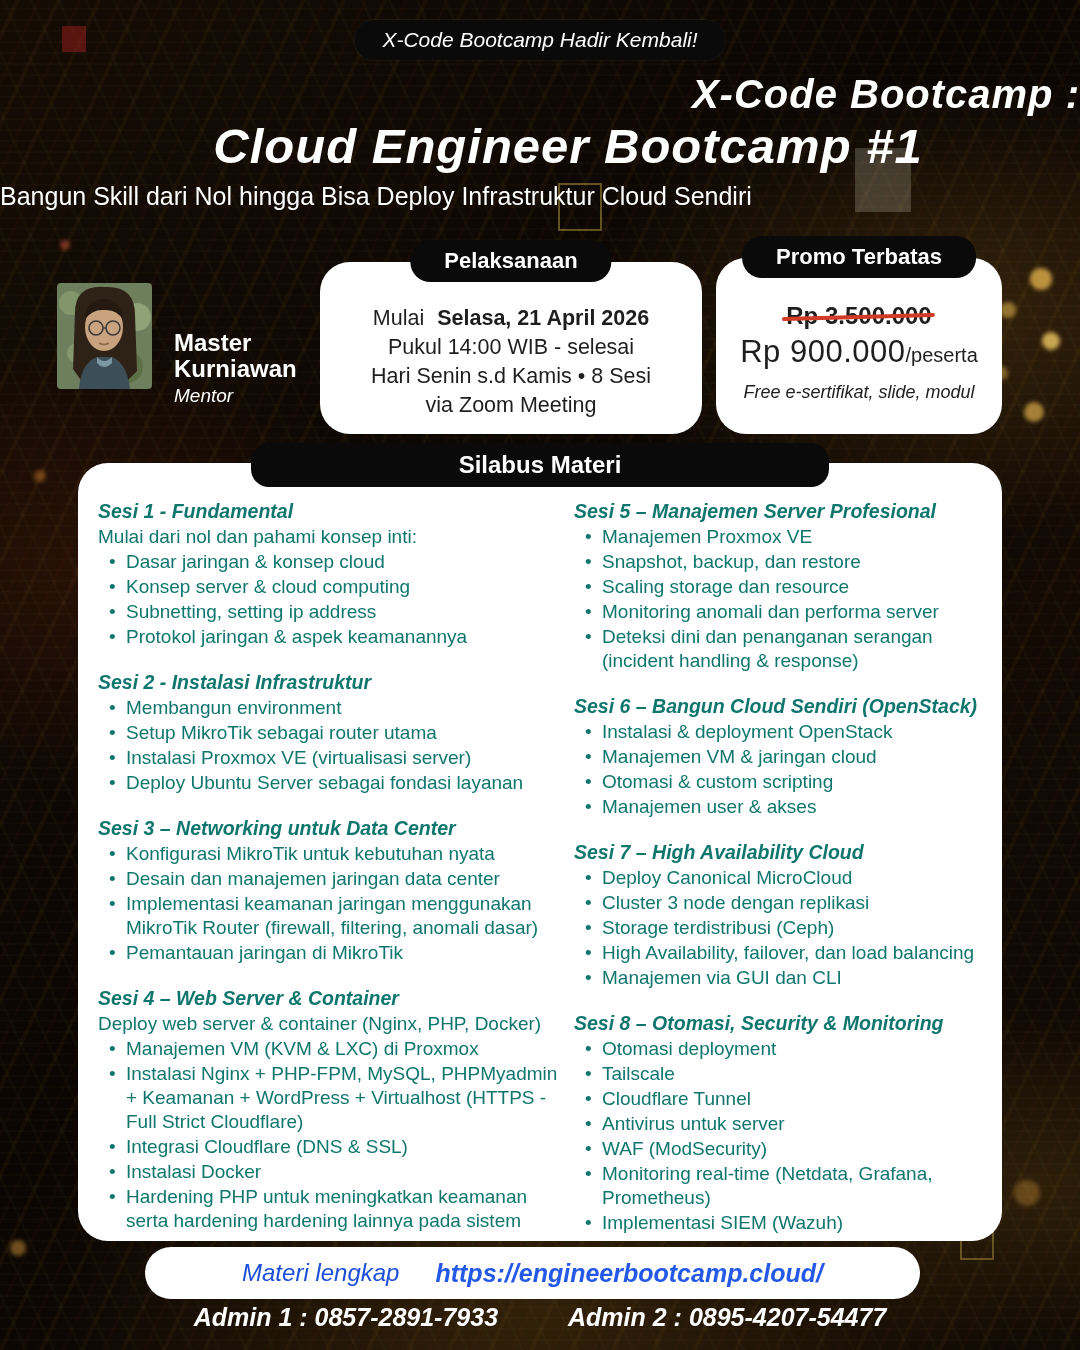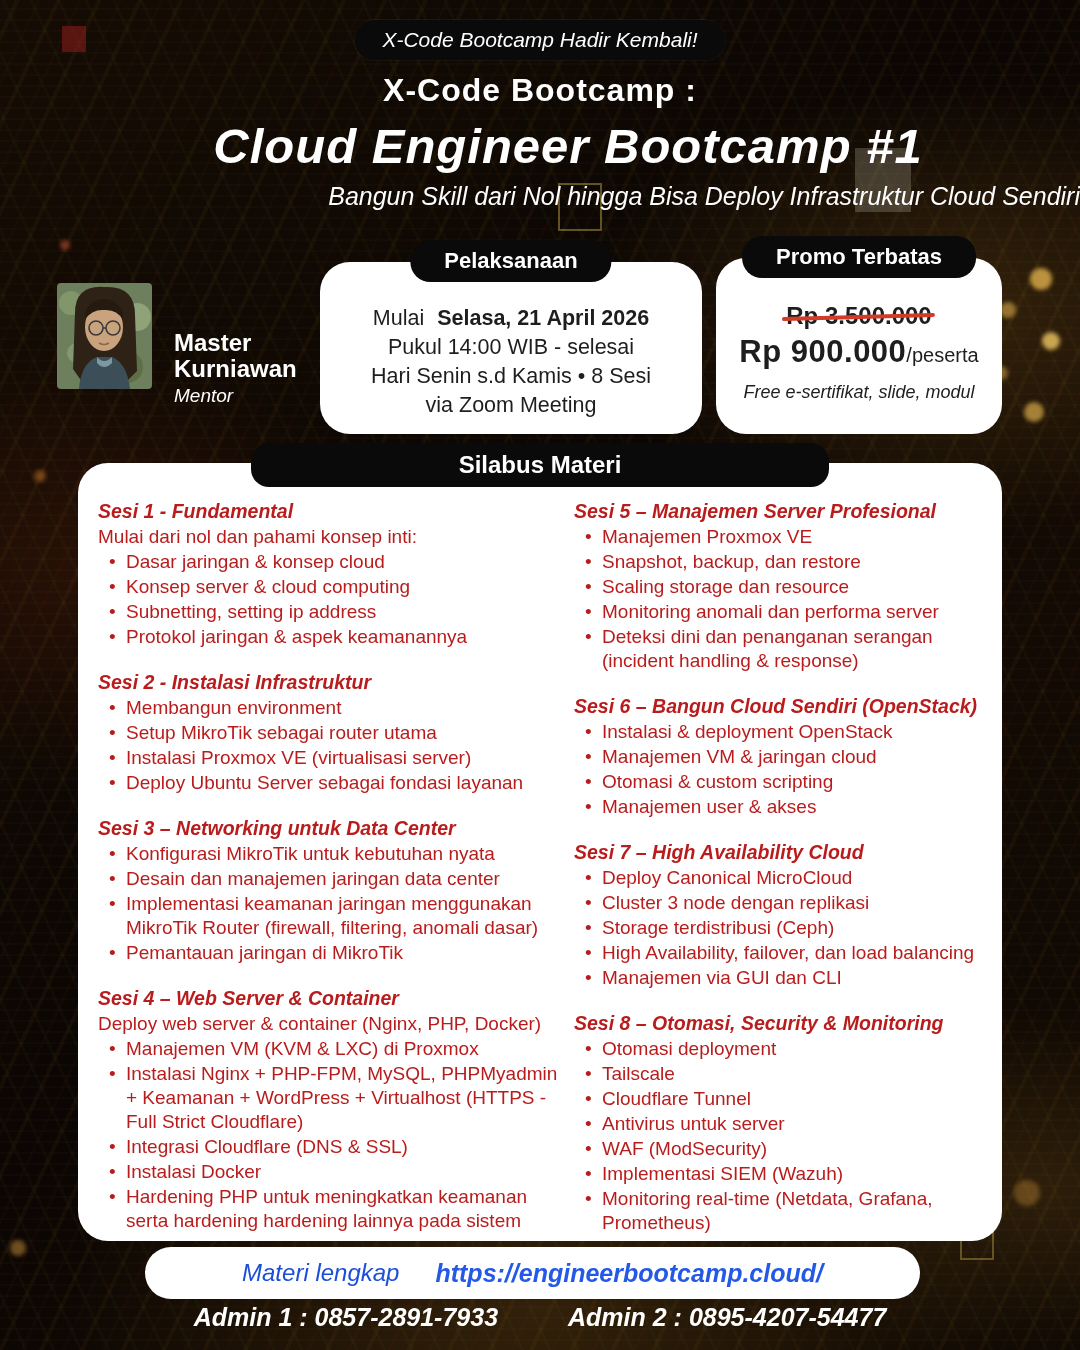--- a/index.html
+++ b/index.html
@@ -42,26 +42,26 @@
   .sq7 { left:872px; top:594px; width:14px; height:14px; background:rgba(190,60,45,.3); }
 
   .content { position:absolute; inset:0; z-index:2; }
 
   .banner-pill {
     position:absolute; top:20px; left:50%; transform:translateX(-50%);
     background:#0a0a0a; border-radius:22px; padding:8px 28px;
     font-size:21px; font-style:italic; font-weight:400; color:#fff; white-space:nowrap;
     box-shadow:0 0 0 1px rgba(255,255,255,.04);
   }
-  .title-line1 { position:absolute; top:72px; left:0; width:100%; text-align:center;
-    font-size:32px; font-weight:600; letter-spacing:1px; }
+  .title-line1 { position:absolute; top:72px; left:0; width:100%; text-align:right;
+    font-size:40px; font-style:italic; font-weight:600; letter-spacing:1px; }
   .title-line2 { position:absolute; top:118px; left:0; width:100%; text-align:center;
     font-size:49px; font-style:italic; font-weight:800; letter-spacing:1px;margin-left:28px; }
-  .subtitle { position:absolute; top:182px; left:0; width:100%; text-align:right;
-    font-size:25px; font-style:italic; font-weight:400; }
+  .subtitle { position:absolute; top:182px; left:0; width:100%; text-align:left;
+    font-size:25px; font-weight:400; }
 
   .mentor-photo { position:absolute; left:57px; top:283px; width:95px; height:106px;
     border-radius:4px; overflow:hidden; }
   .mentor-text { position:absolute; left:162px; top:330px; line-height:1.1;margin-left:12px; }
   .mentor-name { font-size:24px; font-weight:700; }
   .mentor-role { font-size:19px; font-style:italic; font-weight:400; margin-top:3px; }
 
   .card { position:absolute; background:#fff; color:#1e1e1e; border-radius:30px; }
   .pill-header {
     position:absolute; top:-22px; left:50%; transform:translateX(-50%);
@@ -72,35 +72,35 @@
   .schedule-body { padding:42px 10px 0; text-align:center; font-size:21.5px; line-height:29px; }
   .sched-prefix { margin-right:13px; }
   .sched-bold { font-weight:700; }
 
   .promo-card { left:716px; top:258px; width:286px; height:176px; }
   .promo-body { padding:44px 8px 0; text-align:center; }
   .old-price { position:relative; display:inline-block; font-size:24px; font-weight:700; }
   .old-price::after { content:""; position:absolute; left:-4px; right:-4px; top:46%; height:4px;
     background:#d23b27; border-radius:2px; transform:rotate(-1.6deg); }
   .new-price-line { margin-top:4px; }
-  .new-price { font-size:31px; font-weight:700; letter-spacing:.5px; }
+  .new-price { font-size:31px; font-weight:400; letter-spacing:.5px; }
   .per-seat { font-size:20px; font-weight:500; }
   .promo-note { margin-top:12px; font-size:18px; font-style:italic; font-weight:500; }
 
   .syllabus-pill {
     position:absolute; top:443px; left:50%; transform:translateX(-50%);
     width:578px; background:#0a0a0a; color:#fff; border-radius:18px;
     text-align:center; padding:8px 0; font-size:24px; font-weight:700; z-index:4;
   }
   .syllabus-card { left:78px; top:463px; width:924px; height:778px; z-index:3; overflow:hidden;
     display:flex; gap:14px; padding:36px 16px 0 20px; }
   .syl-col { flex:0 0 auto; }
   .syl-col-left { width:462px; }
   .syl-col-right { width:412px; }
-  .session { margin-bottom:21px; font-size:19px; line-height:24px; color:#b91c1c; }
+  .session { margin-bottom:21px; font-size:19px; line-height:24px; color:#0f766e; }
   .session-title { font-weight:700; font-style:italic; font-size:19.5px; margin-bottom:2px; }
   .session-intro { margin-bottom:1px; }
   .session ul { margin:1px 0 0; padding-left:28px; list-style:none; }
   .session li { position:relative; margin:1px 0; }
   .session li::before { content:"•"; position:absolute; left:-17px; top:0; }
 
   .materi-pill { position:absolute; left:145px; top:1247px; width:775px; height:52px;
     background:#fff; border-radius:26px; display:flex; align-items:center; justify-content:center; gap:36px; }
   .materi-label { color:#1d4ed8; font-size:24px; font-style:italic; font-weight:500; }
   .materi-url { color:#2458e6; font-size:25px; font-style:italic; font-weight:800; }
@@ -265,22 +265,22 @@
             </ul>
           </div>
           <div class="session">
             <div class="session-title">Sesi 8 – Otomasi, Security &amp; Monitoring</div>
             <ul>
               <li>Otomasi deployment</li>
               <li>Tailscale</li>
               <li>Cloudflare Tunnel</li>
               <li>Antivirus untuk server</li>
               <li>WAF (ModSecurity)</li>
+              <li>Monitoring real-time (Netdata, Grafana, Prometheus)</li>
               <li>Implementasi SIEM (Wazuh)</li>
-              <li>Monitoring real-time (Netdata, Grafana, Prometheus)</li>
             </ul>
           </div>
         </div>
     </div>
 
     <div class="materi-pill">
       <span class="materi-label">Materi lengkap</span>
       <span class="materi-url">https://engineerbootcamp.cloud/</span>
     </div>
 

